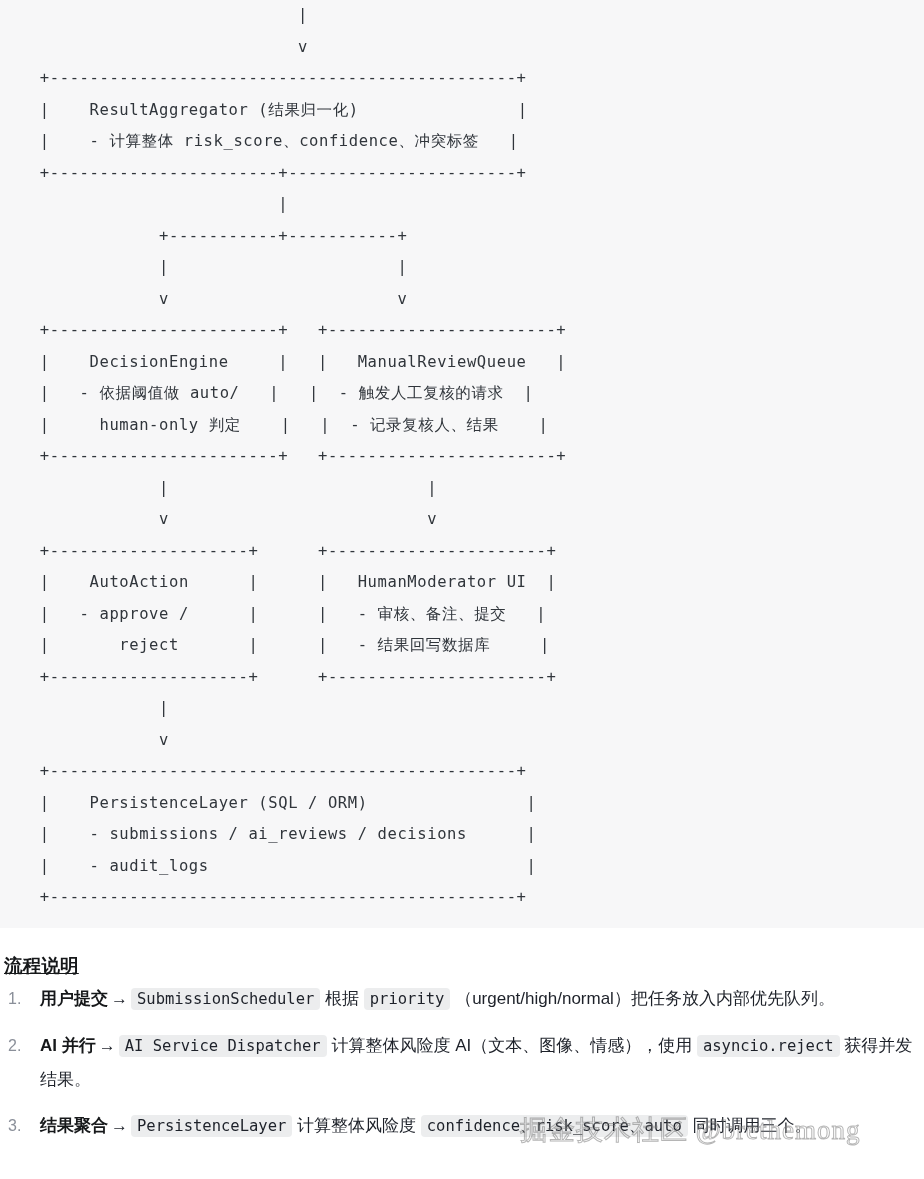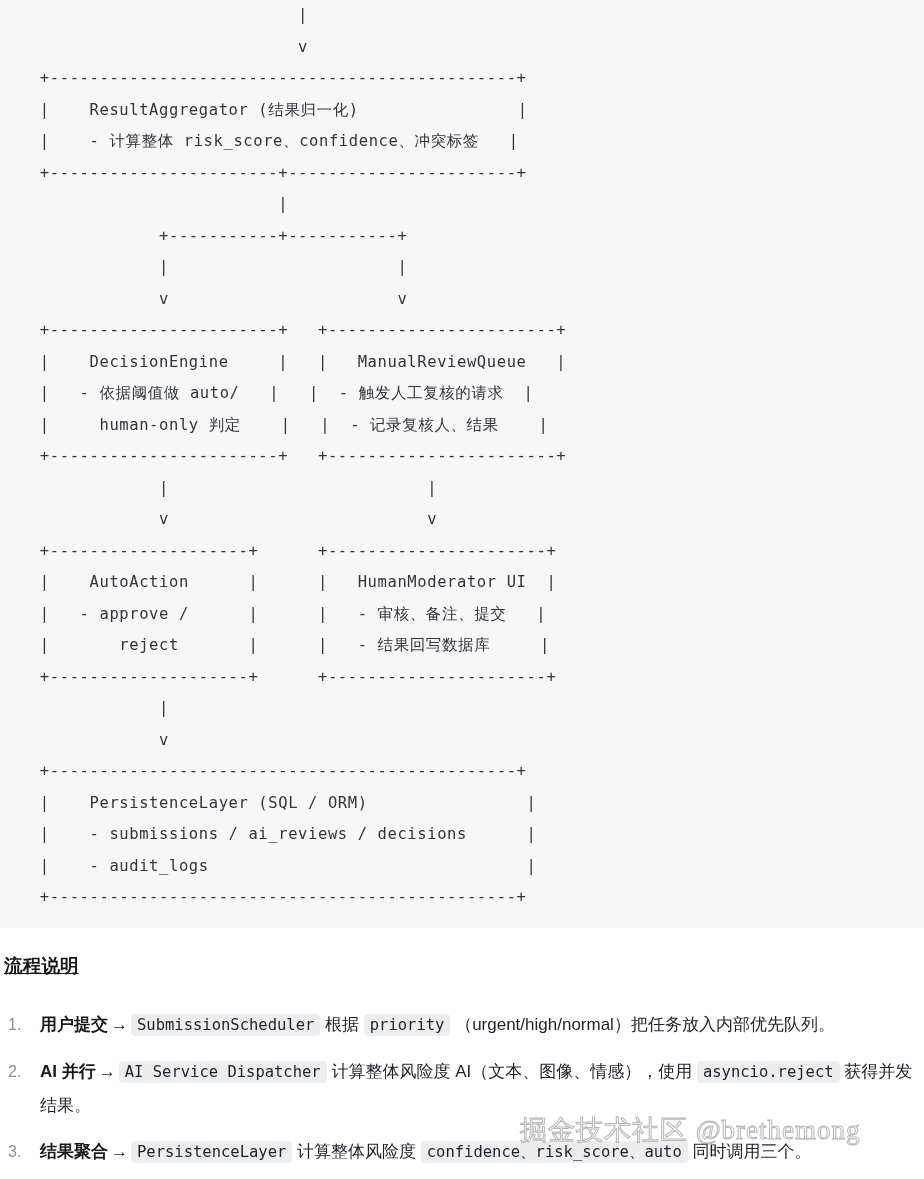--- a/index.html
+++ b/index.html
@@ -45,21 +45,21 @@
     color: #16181a;
     margin: 26px 0 0 4px;
     padding: 0;
     letter-spacing: 0.2px;
     line-height: 1.35;
     text-decoration: underline;
   }
 
   
   ol.flow-list {
-    margin: 30px 0 0 0;
+    margin: 4px 0 0 0;
     padding: 0 10px 0 0;
     list-style: none;
     counter-reset: flowitem;
   }
   ol.flow-list > li {
     counter-increment: flowitem;
     position: relative;
     padding-left: 40px;
     margin-bottom: 13px;
     font-size: 17px;

